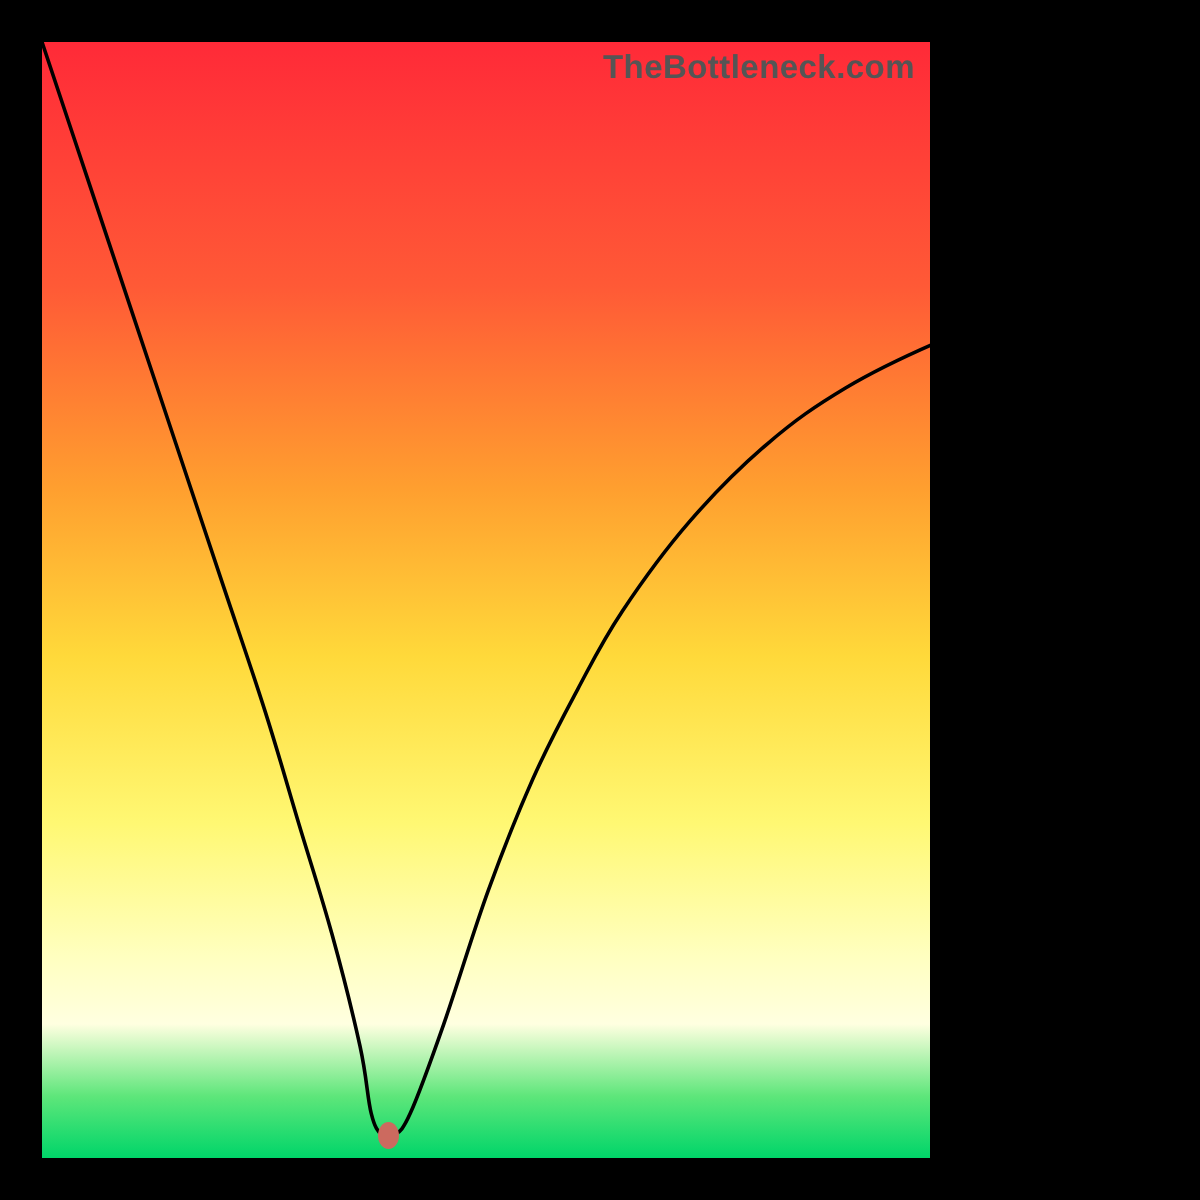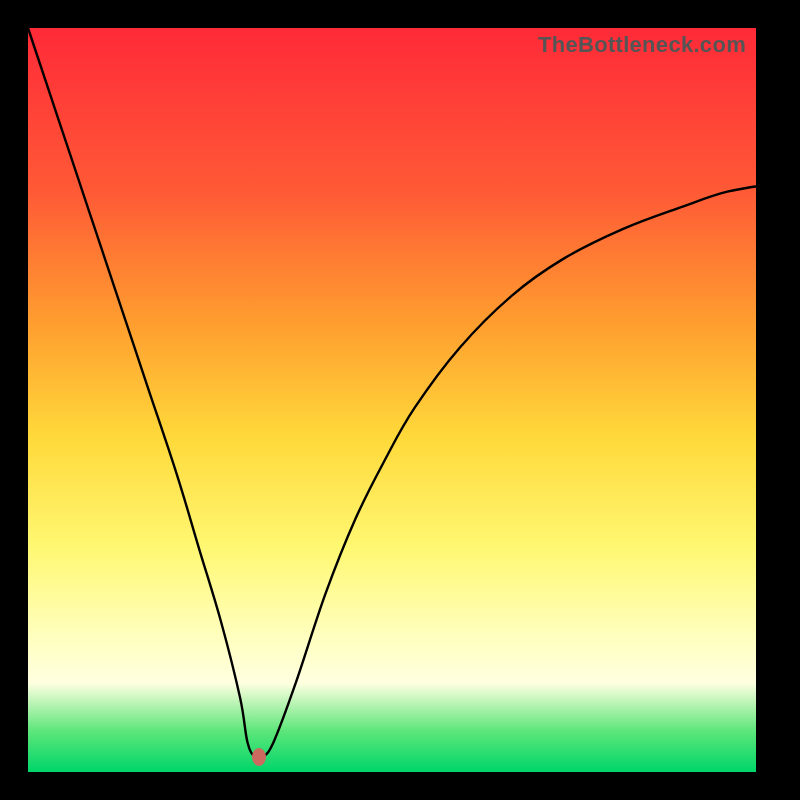--- a/index.html
+++ b/index.html
@@ -14,21 +14,21 @@
   .frame {
     position: relative;
     width: 800px;
     height: 800px;
     background: #000;
   }
   .plot {
     position: absolute;
     left: 28px;
     top: 28px;
-    width: 728px;
+    width: 592px;
     height: 744px;
     background: linear-gradient(to bottom,
       #ff2a38 0%,
       #ff5a36 22%,
       #ff9f2f 40%,
       #ffd93a 55%,
       #fff873 70%,
       #ffffc0 82%,
       #ffffe0 88%,
       #5de67a 94.5%,

